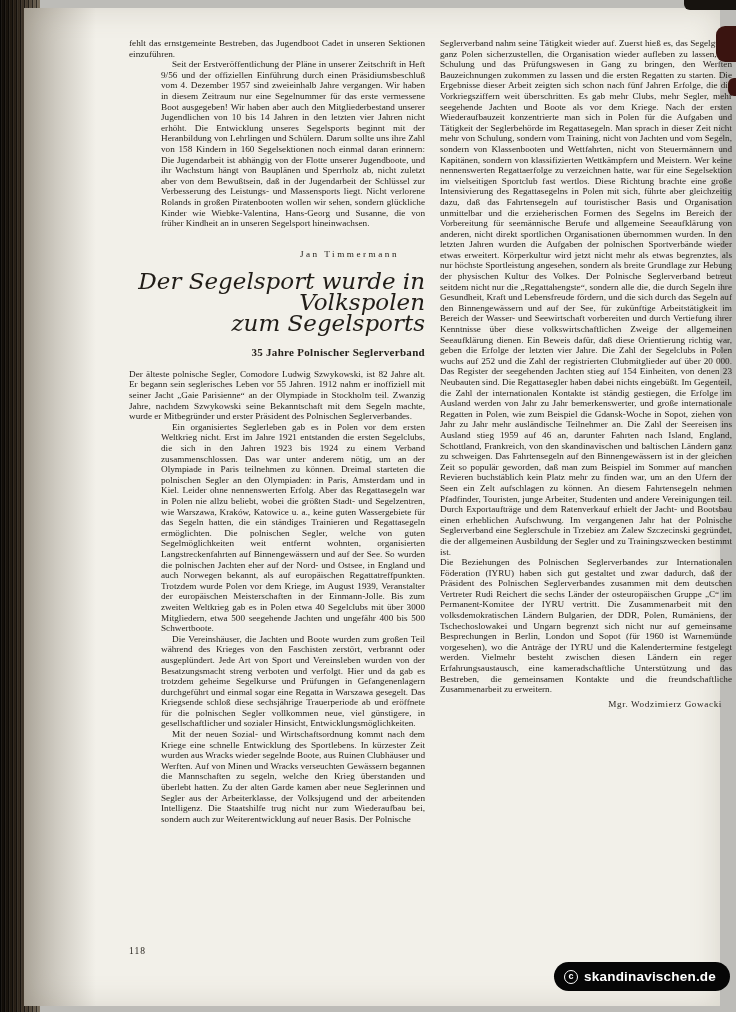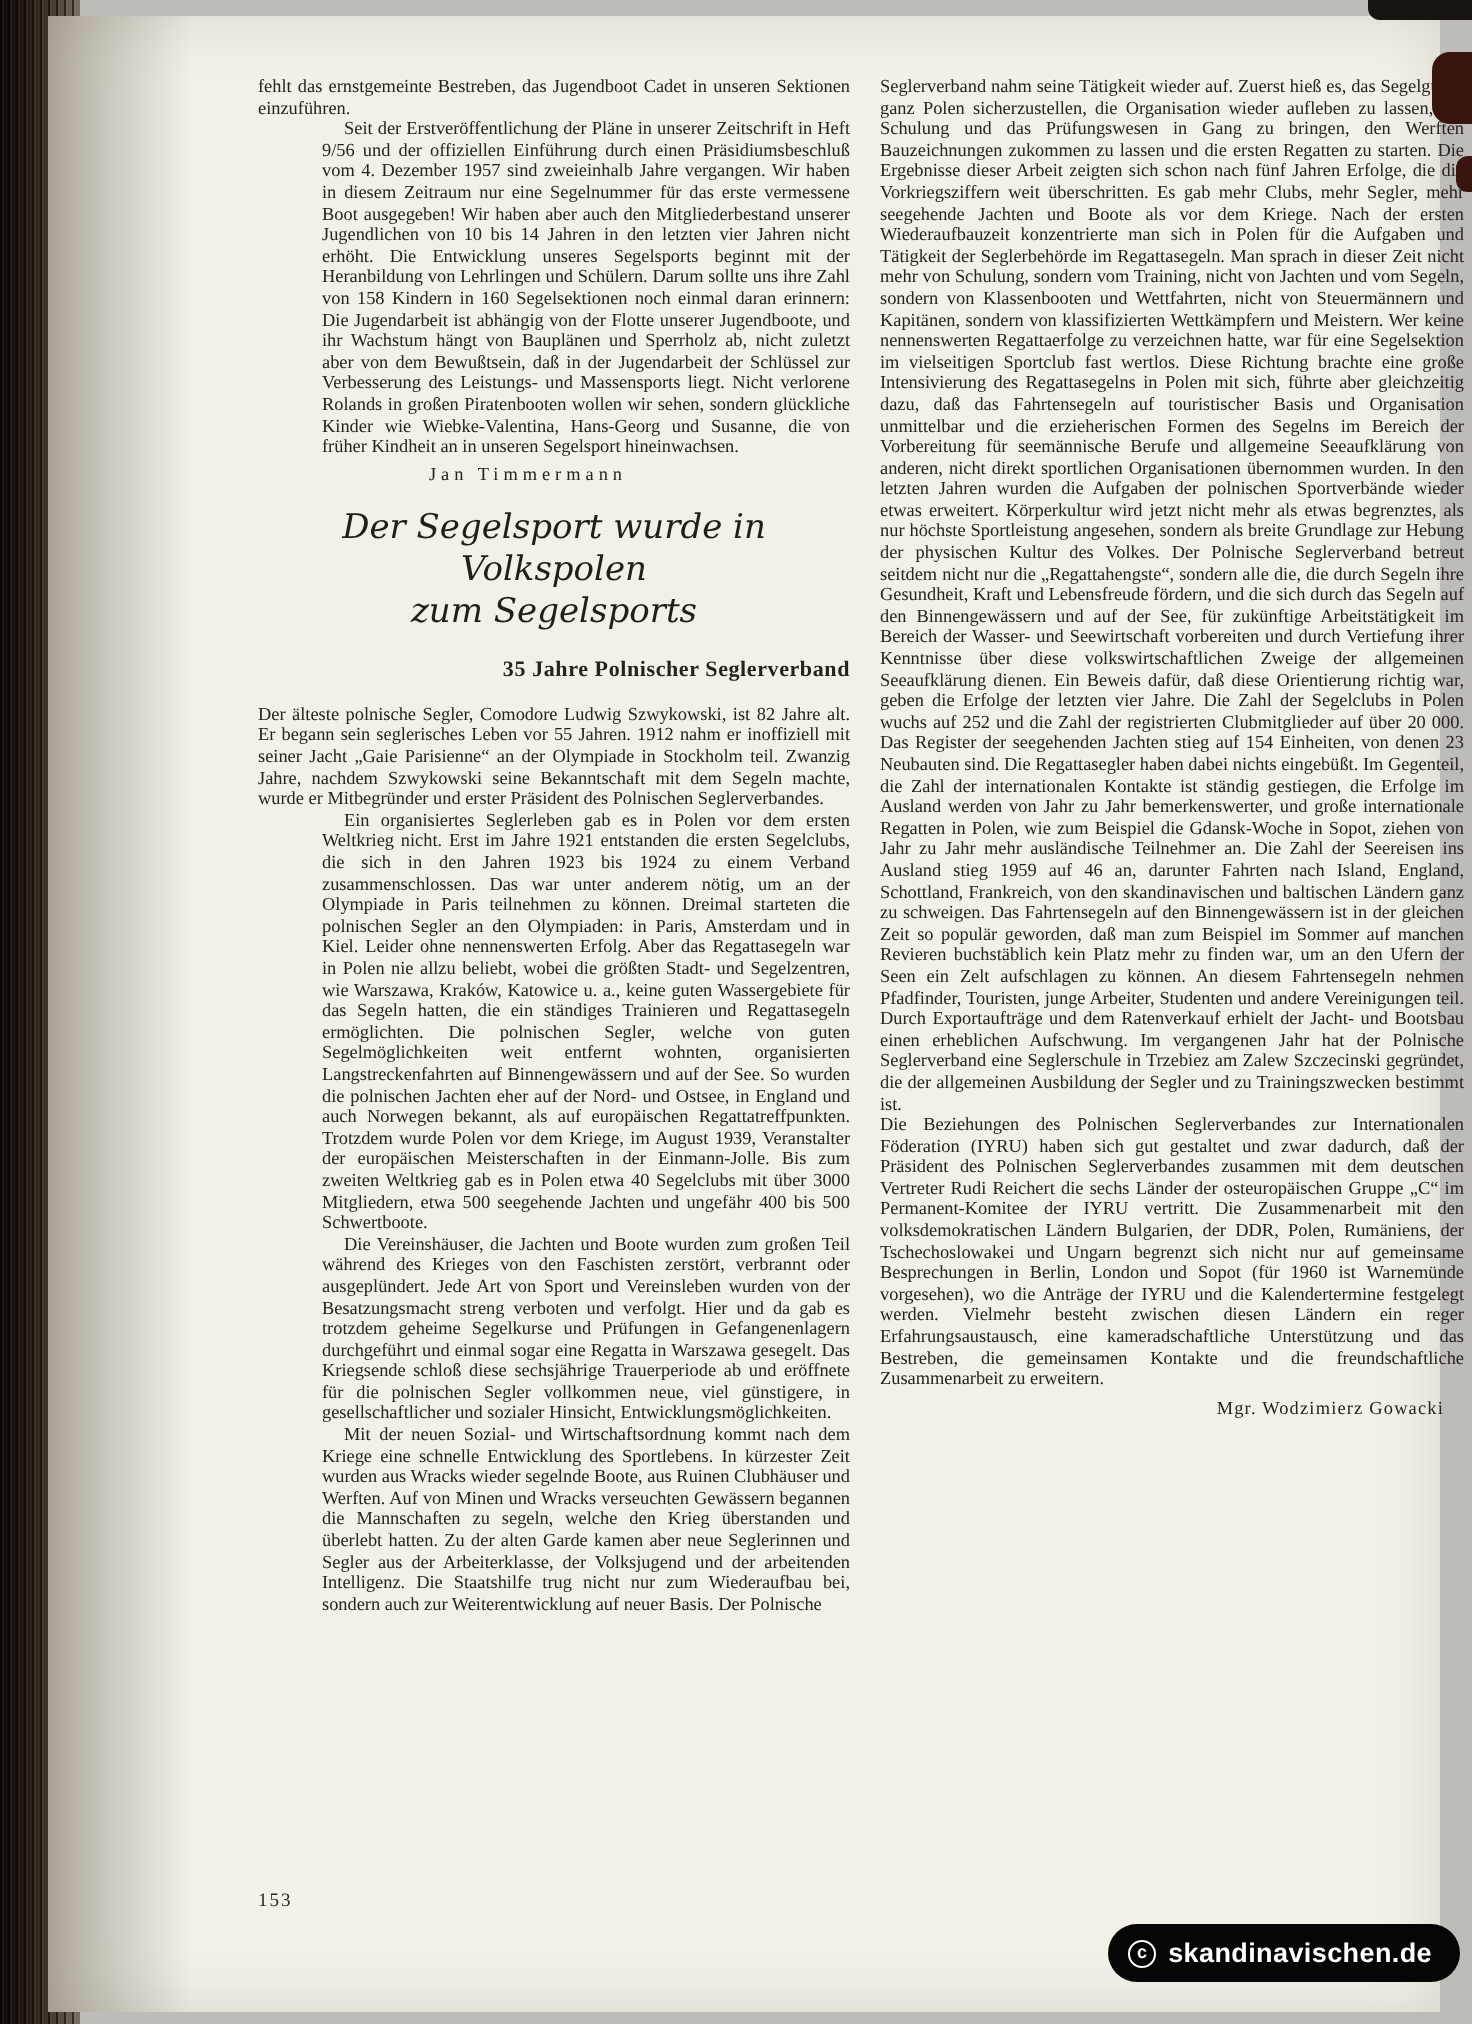--- a/index.html
+++ b/index.html
@@ -29,27 +29,27 @@
   .col{
     position:absolute;top:30px;
     font-size:9.2px;line-height:10.6px;
     text-align:justify;color:#26221d;
   }
   .col-left{left:105px;width:296px;}
   .col-right{left:416px;width:292px;}
   .para{margin:0;}
   .para.indent{text-indent:11px;margin-left:32px;}
   .sig-left{
-    margin:3px 0 10px;text-align:center;padding-right:26px;
+    margin:20px 0 10px;text-align:right;padding-right:26px;
     letter-spacing:2.5px;font-size:9.2px;
   }
   .title{
     font-family:"DejaVu Serif", serif;
     font-style:italic;font-weight:500;
-    font-size:17px;line-height:21px;text-align:center;
+    font-size:23px;line-height:21px;text-align:right;
     margin:12px 0 13px;color:#211d18;
   }
   .subtitle{
     font-weight:bold;font-size:11px;text-align:right;
     margin:6px 0 11px;letter-spacing:.3px;
   }
   .sig-right{
     margin:4px 0 0;text-align:right;padding-right:10px;
     letter-spacing:.6px;font-size:9.2px;
   }
@@ -101,21 +101,21 @@
   </div>
 
   <div class="col col-right">
     <div>
         <p class="para">Seglerverband nahm seine Tätigkeit wieder auf. Zuerst hieß es, das Segelgut in ganz Polen sicherzustellen, die Organisation wieder aufleben zu lassen, die Schulung und das Prüfungswesen in Gang zu bringen, den Werften Bauzeichnungen zukommen zu lassen und die ersten Regatten zu starten. Die Ergebnisse dieser Arbeit zeigten sich schon nach fünf Jahren Erfolge, die die Vorkriegsziffern weit überschritten. Es gab mehr Clubs, mehr Segler, mehr seegehende Jachten und Boote als vor dem Kriege. Nach der ersten Wiederaufbauzeit konzentrierte man sich in Polen für die Aufgaben und Tätigkeit der Seglerbehörde im Regattasegeln. Man sprach in dieser Zeit nicht mehr von Schulung, sondern vom Training, nicht von Jachten und vom Segeln, sondern von Klassenbooten und Wettfahrten, nicht von Steuermännern und Kapitänen, sondern von klassifizierten Wettkämpfern und Meistern. Wer keine nennenswerten Regattaerfolge zu verzeichnen hatte, war für eine Segelsektion im vielseitigen Sportclub fast wertlos. Diese Richtung brachte eine große Intensivierung des Regattasegelns in Polen mit sich, führte aber gleichzeitig dazu, daß das Fahrtensegeln auf touristischer Basis und Organisation unmittelbar und die erzieherischen Formen des Segelns im Bereich der Vorbereitung für seemännische Berufe und allgemeine Seeaufklärung von anderen, nicht direkt sportlichen Organisationen übernommen wurden. In den letzten Jahren wurden die Aufgaben der polnischen Sportverbände wieder etwas erweitert. Körperkultur wird jetzt nicht mehr als etwas begrenztes, als nur höchste Sportleistung angesehen, sondern als breite Grundlage zur Hebung der physischen Kultur des Volkes. Der Polnische Seglerverband betreut seitdem nicht nur die „Regattahengste“, sondern alle die, die durch Segeln ihre Gesundheit, Kraft und Lebensfreude fördern, und die sich durch das Segeln auf den Binnengewässern und auf der See, für zukünftige Arbeitstätigkeit im Bereich der Wasser- und Seewirtschaft vorbereiten und durch Vertiefung ihrer Kenntnisse über diese volkswirtschaftlichen Zweige der allgemeinen Seeaufklärung dienen. Ein Beweis dafür, daß diese Orientierung richtig war, geben die Erfolge der letzten vier Jahre. Die Zahl der Segelclubs in Polen wuchs auf 252 und die Zahl der registrierten Clubmitglieder auf über 20 000. Das Register der seegehenden Jachten stieg auf 154 Einheiten, von denen 23 Neubauten sind. Die Regattasegler haben dabei nichts eingebüßt. Im Gegenteil, die Zahl der internationalen Kontakte ist ständig gestiegen, die Erfolge im Ausland werden von Jahr zu Jahr bemerkenswerter, und große internationale Regatten in Polen, wie zum Beispiel die Gdansk-Woche in Sopot, ziehen von Jahr zu Jahr mehr ausländische Teilnehmer an. Die Zahl der Seereisen ins Ausland stieg 1959 auf 46 an, darunter Fahrten nach Island, England, Schottland, Frankreich, von den skandinavischen und baltischen Ländern ganz zu schweigen. Das Fahrtensegeln auf den Binnengewässern ist in der gleichen Zeit so populär geworden, daß man zum Beispiel im Sommer auf manchen Revieren buchstäblich kein Platz mehr zu finden war, um an den Ufern der Seen ein Zelt aufschlagen zu können. An diesem Fahrtensegeln nehmen Pfadfinder, Touristen, junge Arbeiter, Studenten und andere Vereinigungen teil. Durch Exportaufträge und dem Ratenverkauf erhielt der Jacht- und Bootsbau einen erheblichen Aufschwung. Im vergangenen Jahr hat der Polnische Seglerverband eine Seglerschule in Trzebiez am Zalew Szczecinski gegründet, die der allgemeinen Ausbildung der Segler und zu Trainingszwecken bestimmt ist.</p>
         <p class="para">Die Beziehungen des Polnischen Seglerverbandes zur Internationalen Föderation (IYRU) haben sich gut gestaltet und zwar dadurch, daß der Präsident des Polnischen Seglerverbandes zusammen mit dem deutschen Vertreter Rudi Reichert die sechs Länder der osteuropäischen Gruppe „C“ im Permanent-Komitee der IYRU vertritt. Die Zusammenarbeit mit den volksdemokratischen Ländern Bulgarien, der DDR, Polen, Rumäniens, der Tschechoslowakei und Ungarn begrenzt sich nicht nur auf gemeinsame Besprechungen in Berlin, London und Sopot (für 1960 ist Warnemünde vorgesehen), wo die Anträge der IYRU und die Kalendertermine festgelegt werden. Vielmehr besteht zwischen diesen Ländern ein reger Erfahrungsaustausch, eine kameradschaftliche Unterstützung und das Bestreben, die gemeinsamen Kontakte und die freundschaftliche Zusammenarbeit zu erweitern.</p>
       </div>
     <p class="sig-right">Mgr. Wodzimierz Gowacki</p>
   </div>
 
-  <div class="page-number">153</div>
+  <div class="page-number">118</div>
 </div>
 
 <div class="artifact art-corner"></div>
 <div class="artifact art-blob1"></div>
 <div class="artifact art-blob2"></div>
 
 <div class="watermark">
   <span class="copy-icon">c</span>
   <span>skandinavischen.de</span>
 </div>

